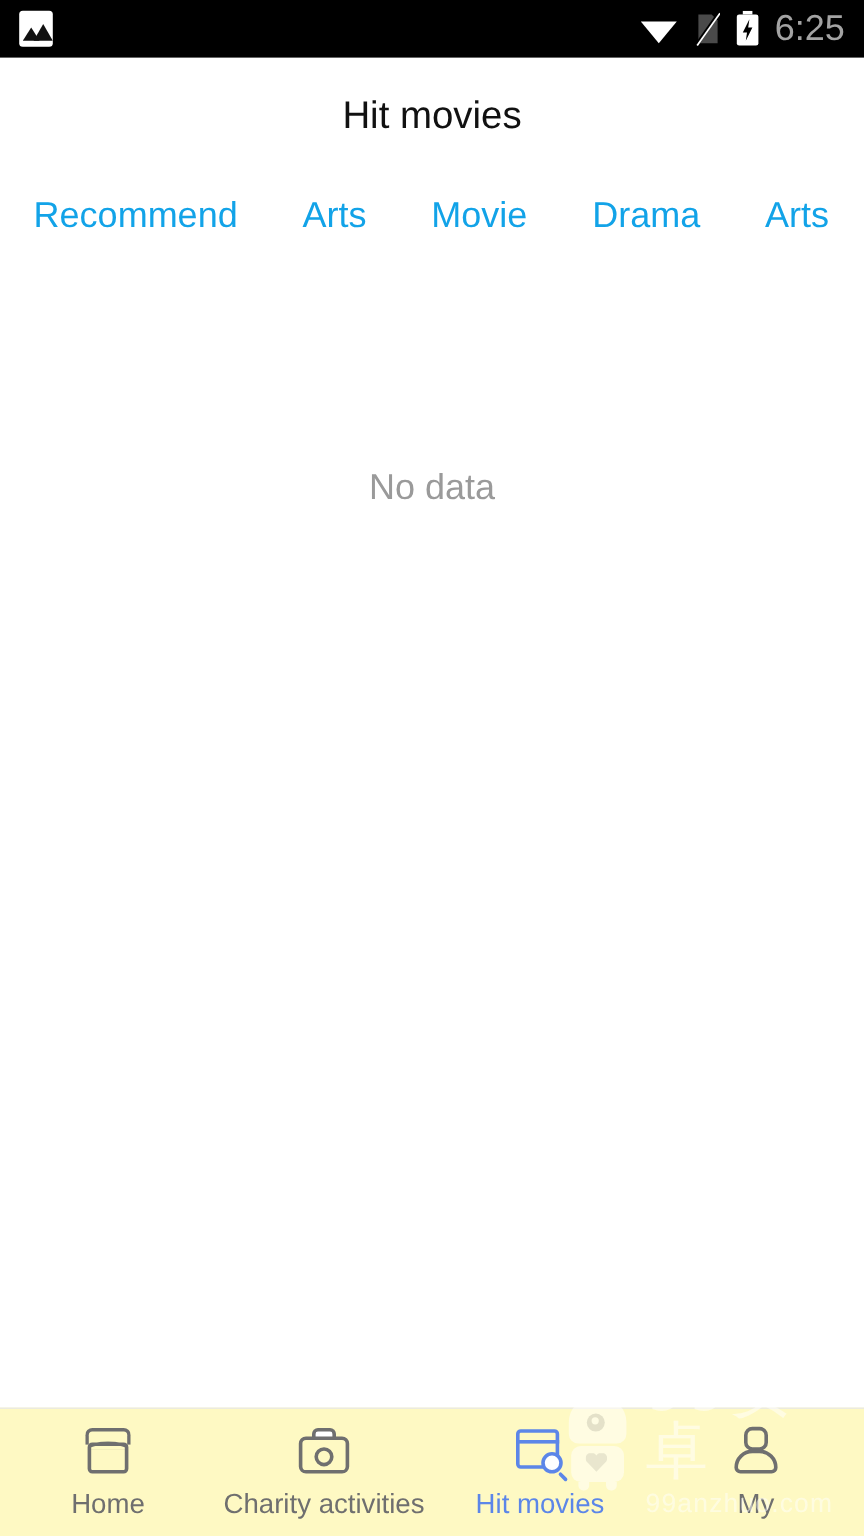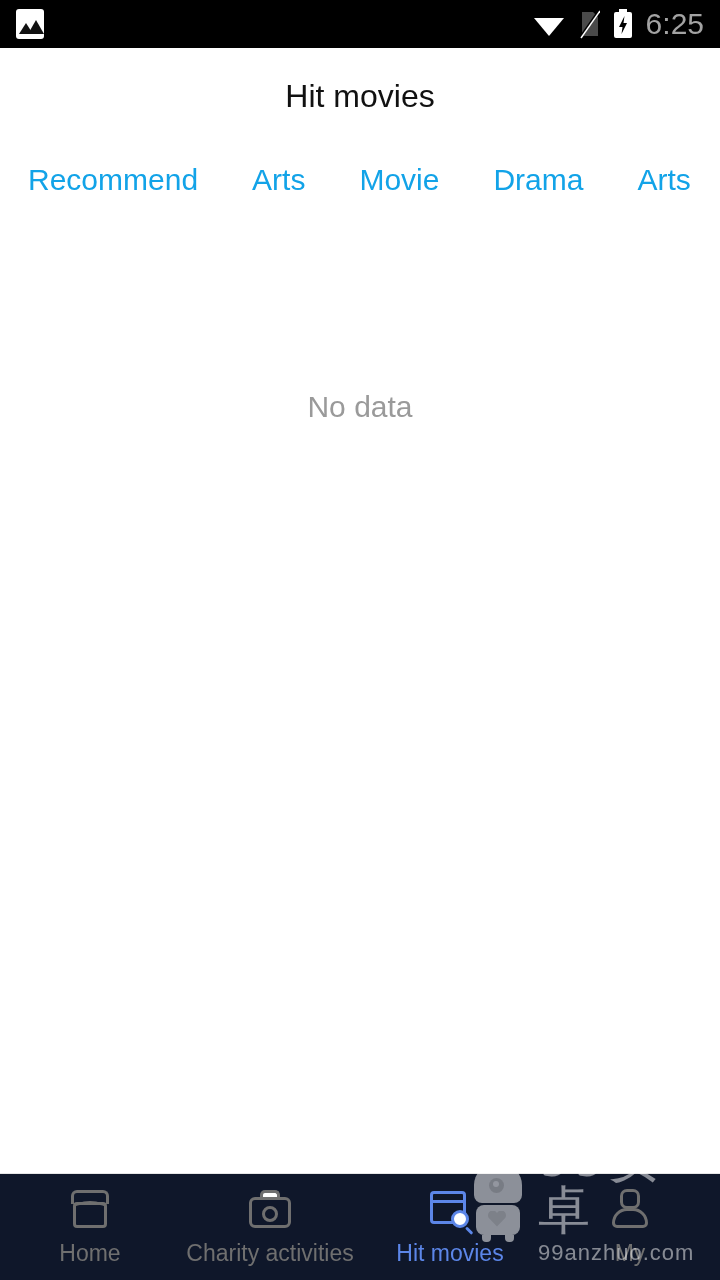--- a/index.html
+++ b/index.html
@@ -100,21 +100,21 @@
   
   .empty-state {
     position:absolute; top:390px; left:0; width:720px;
     text-align:center;
   }
   .empty-text { font-size:30px; color:#9a9a9a; }
 
   
   .bottomnav {
     position:absolute; left:0; bottom:0; width:720px; height:107px;
-    background:#0f172a; border-top:1px solid #e6e6e6;
+    background:#fef9c3; border-top:1px solid #e6e6e6;
     display:flex; align-items:flex-start;
   }
   .nav-item {
     flex:1 1 0; height:100%;
     display:flex; flex-direction:column; align-items:center;
     padding-top:12px;
   }
   .nav-icon { width:52px; height:48px; position:relative; }
   .nav-label { margin-top:8px; font-size:23px; color:#6f6f6f; line-height:1; }
   .nav-item.active .nav-label { color:#5C86E8; }

